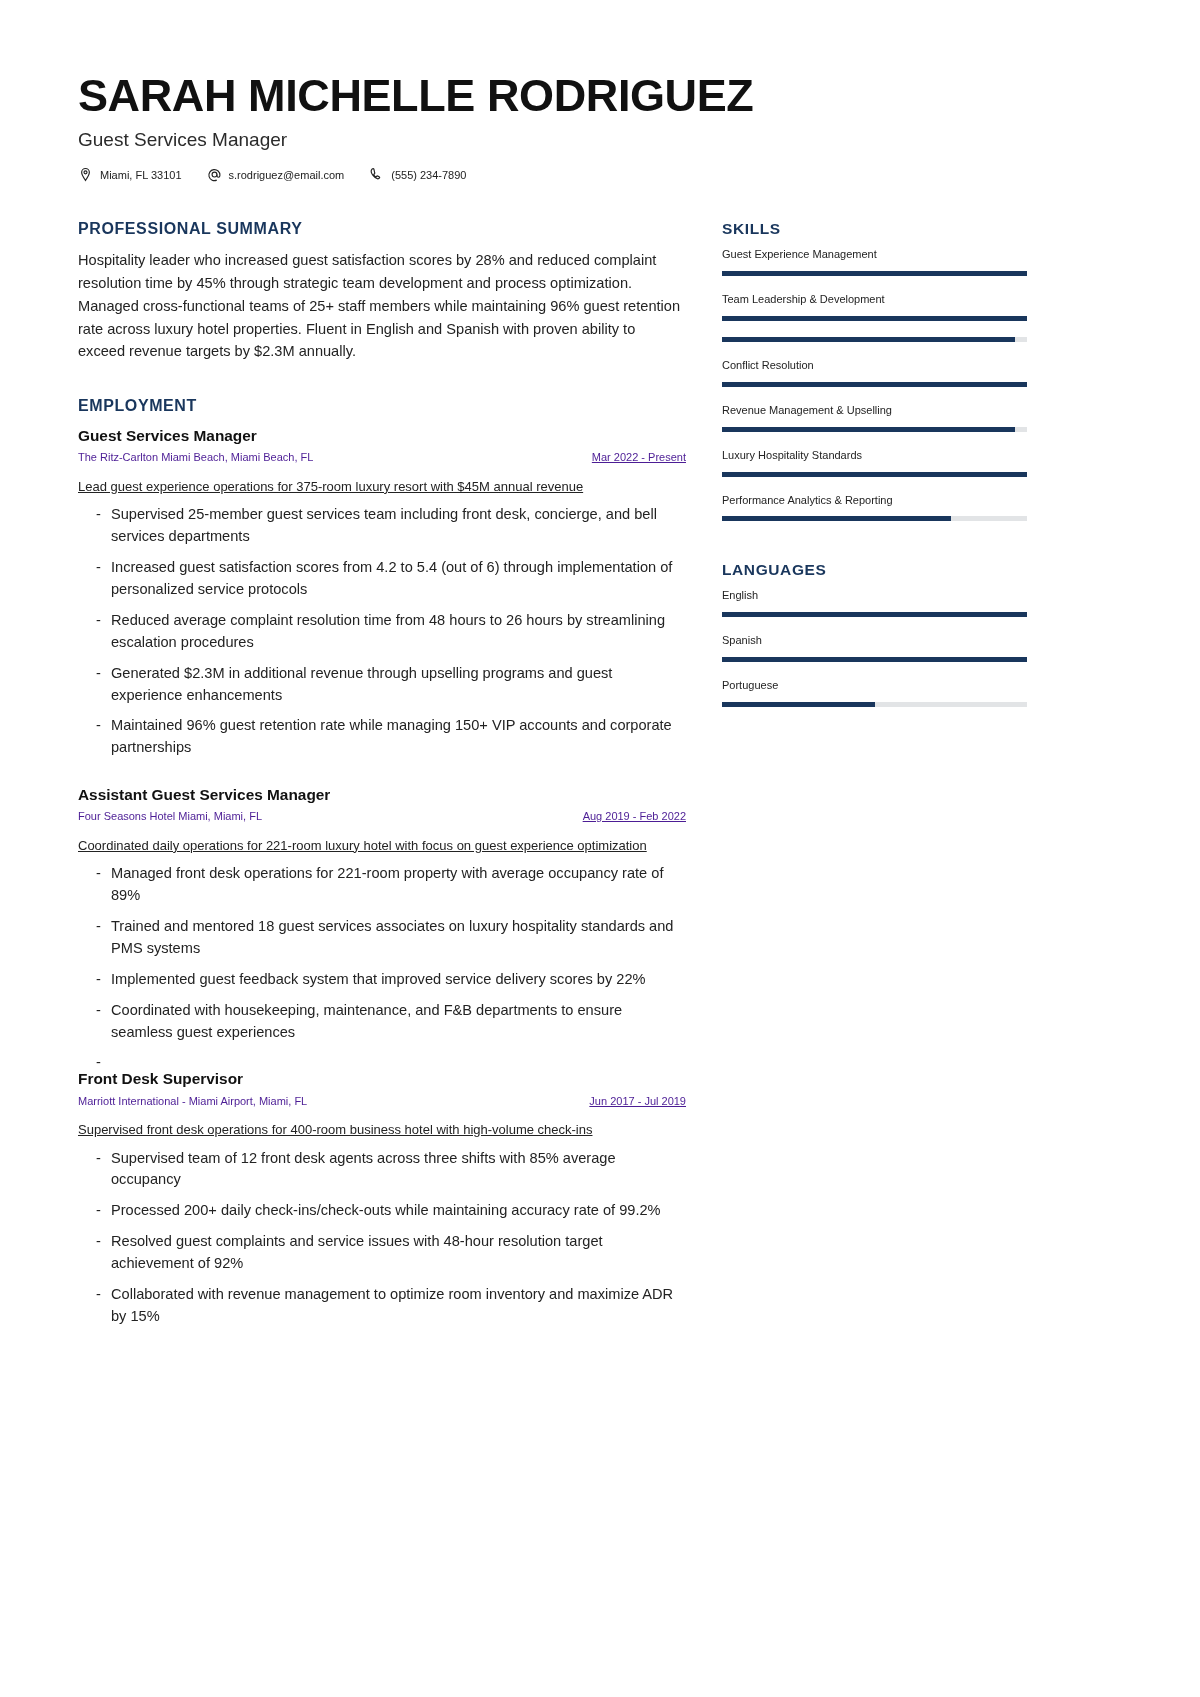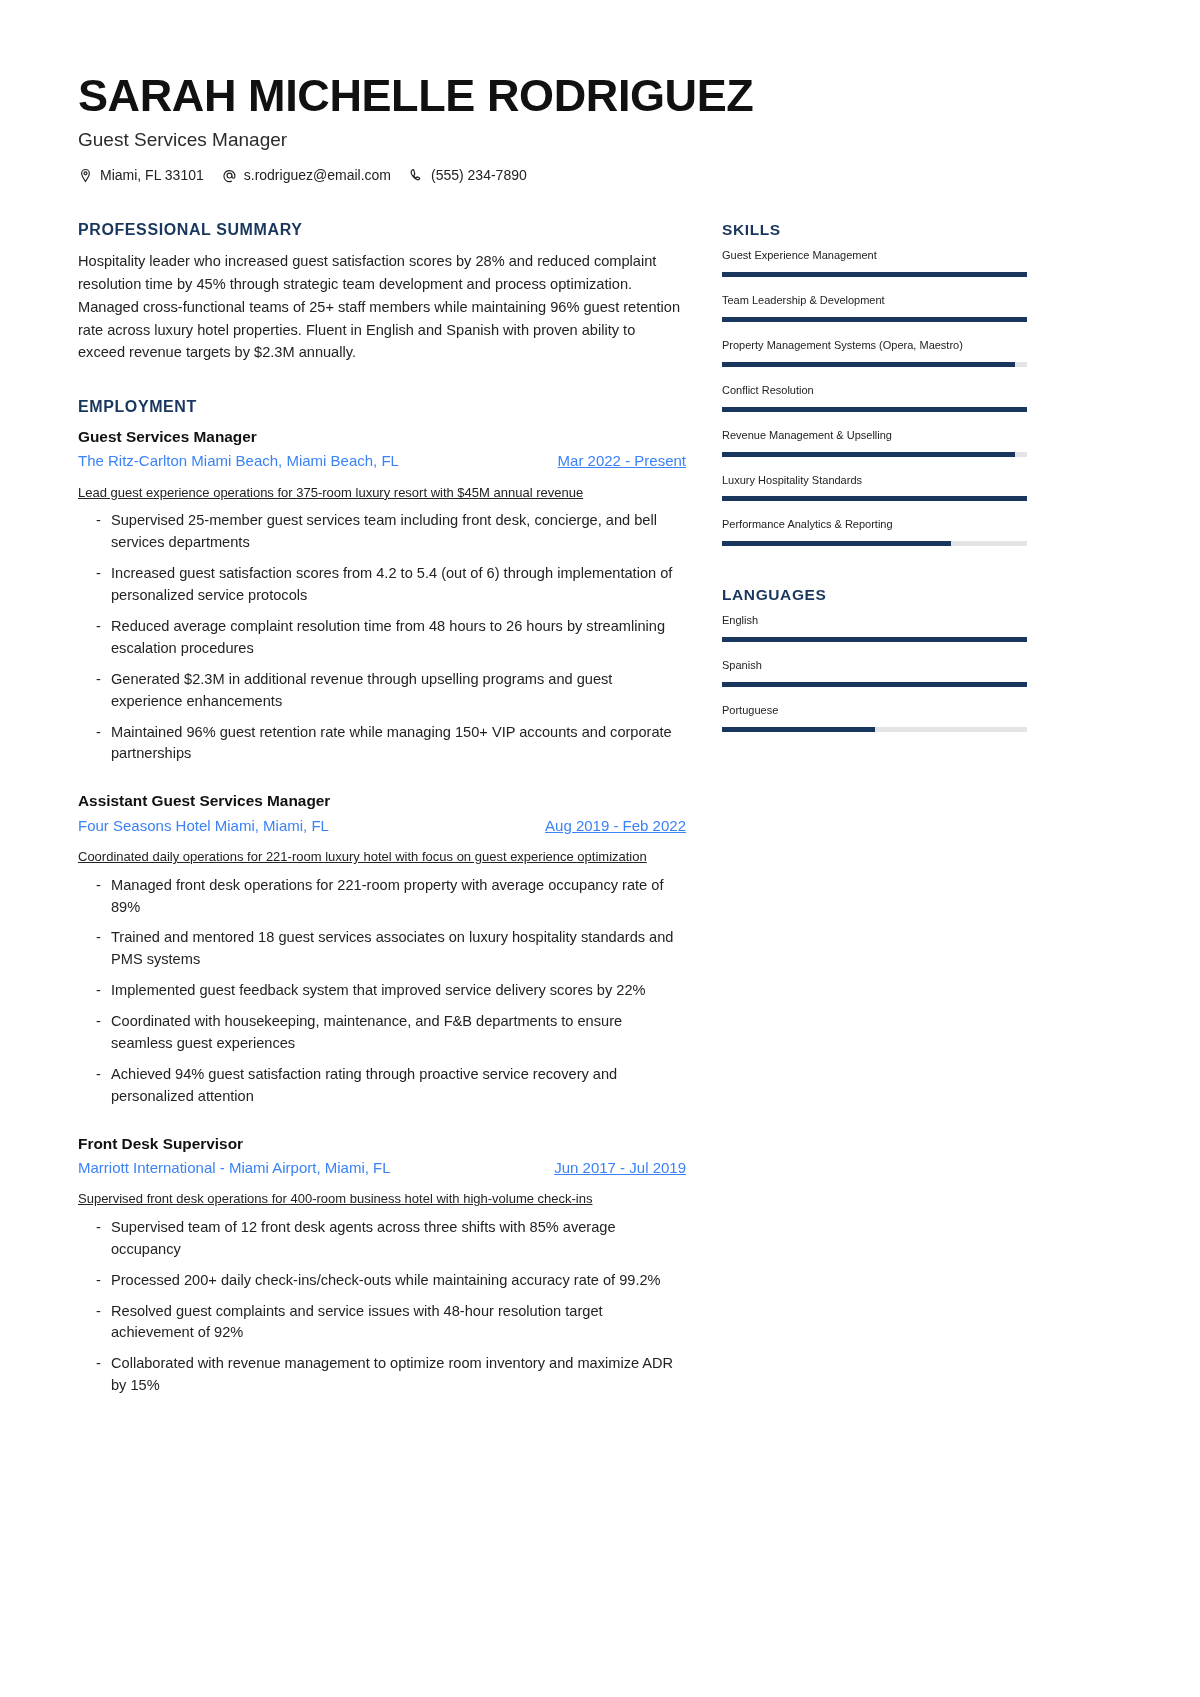--- a/index.html
+++ b/index.html
@@ -37,22 +37,22 @@
   .job-title {
     font-size: 19px;
     font-weight: 400;
     color: #2b2b2b;
     margin: 0 0 16px 0;
     line-height: 1.2;
   }
   .contact-row {
     display: flex;
     align-items: center;
-    gap: 18px;
-    font-size: 14px;
+    gap: 25px;
+    font-size: 11px;
     color: #222222;
   }
   .contact-item {
     display: flex;
     align-items: center;
     gap: 7px;
     white-space: nowrap;
   }
   .contact-item .ico {
     display: inline-flex;
@@ -104,22 +104,22 @@
     font-size: 15.4px;
     font-weight: 700;
     color: #111111;
     margin: 0 0 5px 0;
     line-height: 1.25;
   }
   .job-meta {
     display: flex;
     justify-content: space-between;
     align-items: baseline;
-    font-size: 15px;
-    color: #3b82f6;
+    font-size: 11px;
+    color: #4c1d95;
     margin-bottom: 5px;
     line-height: 1.3;
   }
   .job-company { }
   .job-dates { white-space: nowrap; padding-left: 14px; text-decoration: underline; }
   .job-desc {
     font-size: 13px;
     line-height: 1.5;
     color: #232323;
     margin: 12px 0 8px 0;
@@ -242,21 +242,21 @@
               <div class="job-meta">
                 <span class="job-company">Four Seasons Hotel Miami, Miami, FL</span>
                 <span class="job-dates">Aug 2019 - Feb 2022</span>
               </div>
               <div class="job-desc">Coordinated daily operations for 221-room luxury hotel with focus on guest experience optimization</div>
               <ul class="bullets">
                 <li><span class="dash">-</span><span>Managed front desk operations for 221-room property with average occupancy rate of 89%</span></li>
                 <li><span class="dash">-</span><span>Trained and mentored 18 guest services associates on luxury hospitality standards and PMS systems</span></li>
                 <li><span class="dash">-</span><span>Implemented guest feedback system that improved service delivery scores by 22%</span></li>
                 <li><span class="dash">-</span><span>Coordinated with housekeeping, maintenance, and F&amp;B departments to ensure seamless guest experiences</span></li>
-                <li><span class="dash">-</span><span>Achieved 94% guest satisfaction rating through proactive service recovery and personalized attention</span></li>
+                <li><span class="dash">-</span></li>
               </ul>
             </div>
             <div class="job">
               <div class="job-role">Front Desk Supervisor</div>
               <div class="job-meta">
                 <span class="job-company">Marriott International - Miami Airport, Miami, FL</span>
                 <span class="job-dates">Jun 2017 - Jul 2019</span>
               </div>
               <div class="job-desc">Supervised front desk operations for 400-room business hotel with high-volume check-ins</div>
               <ul class="bullets">
@@ -282,21 +282,20 @@
                 <div class="bar-fill" style="width: 100%; background: rgb(25, 54, 92);"></div>
               </div>
             </div>
             <div class="bar-item">
               <div class="bar-label">Team Leadership &amp; Development</div>
               <div class="bar-track">
                 <div class="bar-fill" style="width: 100%; background: rgb(25, 54, 92);"></div>
               </div>
             </div>
             <div class="bar-item">
-              <div class="bar-label">Property Management Systems (Opera, Maestro)</div>
               <div class="bar-track">
                 <div class="bar-fill" style="width: 96%; background: rgb(25, 54, 92);"></div>
               </div>
             </div>
             <div class="bar-item">
               <div class="bar-label">Conflict Resolution</div>
               <div class="bar-track">
                 <div class="bar-fill" style="width: 100%; background: rgb(25, 54, 92);"></div>
               </div>
             </div>

